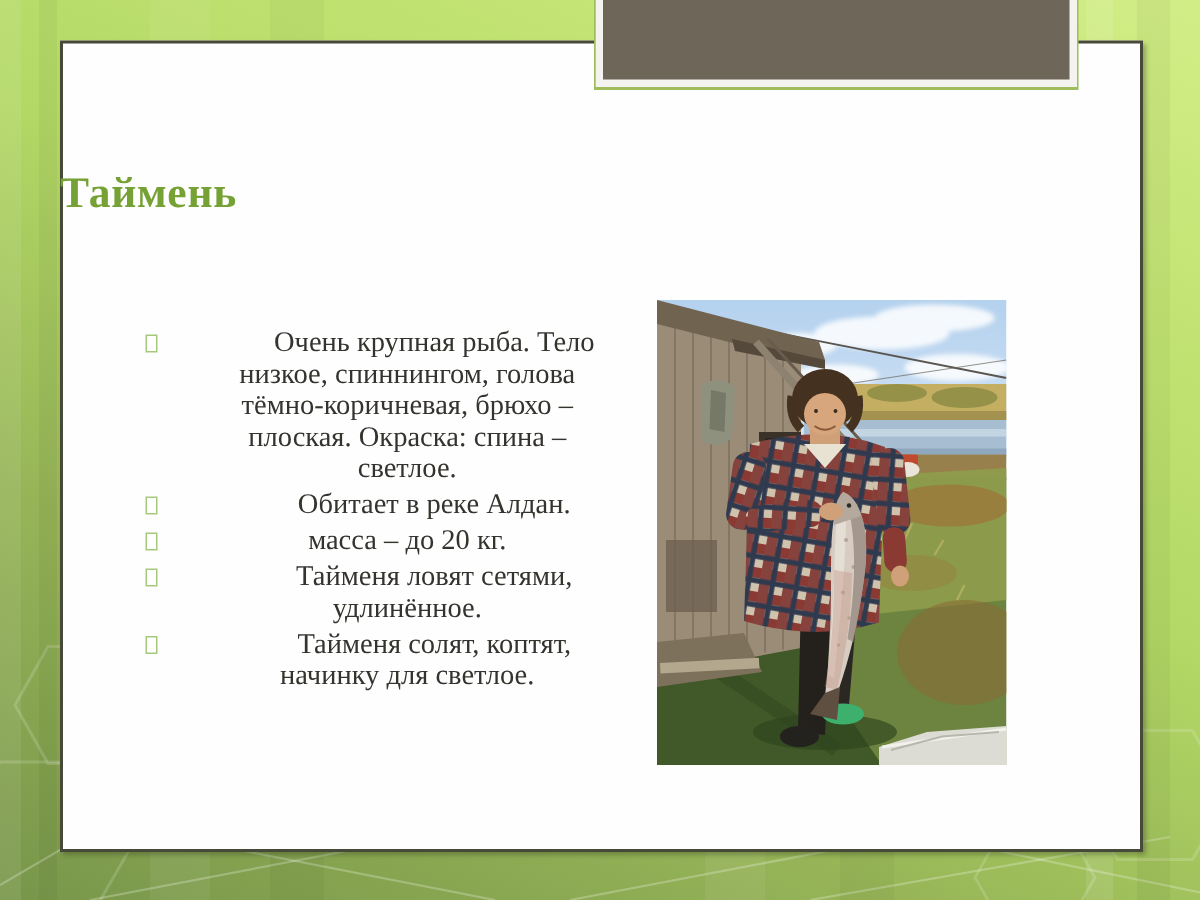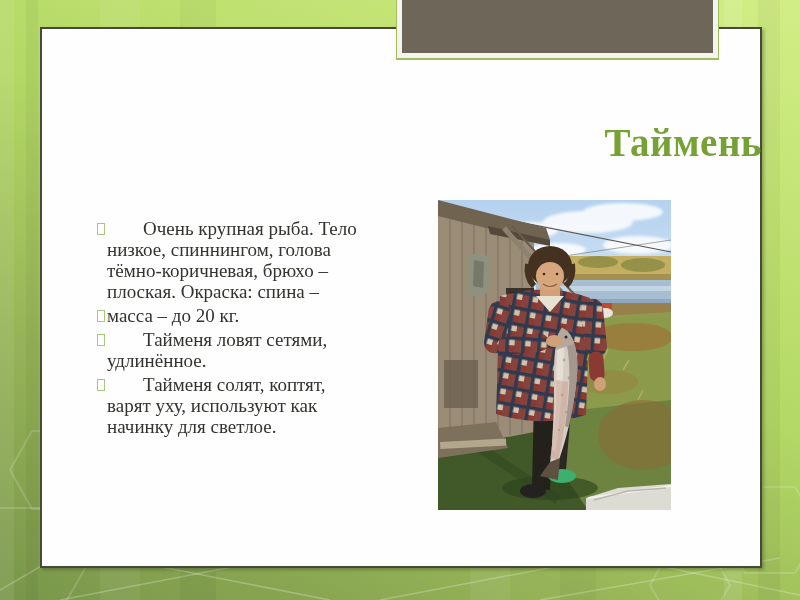--- a/index.html
+++ b/index.html
@@ -13,26 +13,26 @@
     position:absolute;left:40px;top:27px;width:718px;height:537px;
     background:#fefefe;border:2px solid #474a39;
     box-shadow:2px 2px 3px rgba(50,60,30,0.35);
   }
   .tab{
     position:absolute;left:397px;top:-6px;width:311px;height:54px;
     background:#6e6759;border:5px solid #f4f3ef;
     box-shadow:0 1px 0 1px #9fbd5d;
   }
   .title{
-    position:absolute;left:40px;top:94px;width:722px;text-align:right;
-    font-size:39px;font-weight:bold;color:#76a134;letter-spacing:.5px;
+    position:absolute;left:40px;top:94px;width:722px;text-align:left;
+    font-size:29px;font-weight:bold;color:#76a134;letter-spacing:.5px;
   }
   .bullets{
     position:absolute;left:96px;top:218px;width:340px;
-    font-size:19px;line-height:21px;color:#34332e;
+    font-size:19px;line-height:21px;color:#34332e;text-align:center;
   }
   .bullet-item{position:relative;padding-left:11px;margin-bottom:3px;}
   .marker{
     position:absolute;left:1px;top:5px;width:6px;height:10px;
     border:1px solid #a5c87d;background:#ffffff;
   }
   .line.first{padding-left:36px;}
   .photo{position:absolute;left:438px;top:200px;width:233px;height:310px;}
   .photo svg{display:block;}
 </style>
@@ -73,34 +73,38 @@
 
 <h1 class="title">Таймень</h1>
 
 <div class="bullets">
   <div class="bullet-item">
     <span class="marker"></span>
     <div class="line first">Очень крупная рыба. Тело</div>
     <div class="line">низкое, спиннингом, голова</div>
     <div class="line">тёмно-коричневая, брюхо –</div>
     <div class="line">плоская. Окраска: спина –</div>
+    <div class="line">светлое.</div>
+  </div>
+  <div class="bullet-item">
+    <span class="marker"></span>
+    <div class="line first">Обитает в реке Алдан.</div>
   </div>
   <div class="bullet-item">
     <span class="marker"></span>
     <div class="line">масса – до 20 кг.</div>
   </div>
   <div class="bullet-item">
     <span class="marker"></span>
     <div class="line first">Тайменя ловят сетями,</div>
     <div class="line">удлинённое.</div>
   </div>
   <div class="bullet-item">
     <span class="marker"></span>
     <div class="line first">Тайменя солят, коптят,</div>
-    <div class="line">варят уху, используют как</div>
     <div class="line">начинку для светлое.</div>
   </div>
 </div>
 
 <div class="photo" title="Женщина в клетчатой рубашке держит крупного тайменя на берегу реки у деревянного дома">
 <svg viewBox="0 0 233 310" width="233" height="310" preserveAspectRatio="none">
   <defs>
     <linearGradient id="skyg" x1="0" y1="0" x2="0" y2="1">
       <stop offset="0" stop-color="#b4d1ee"></stop>
           <stop offset="1" stop-color="#e0ecf8"></stop>

